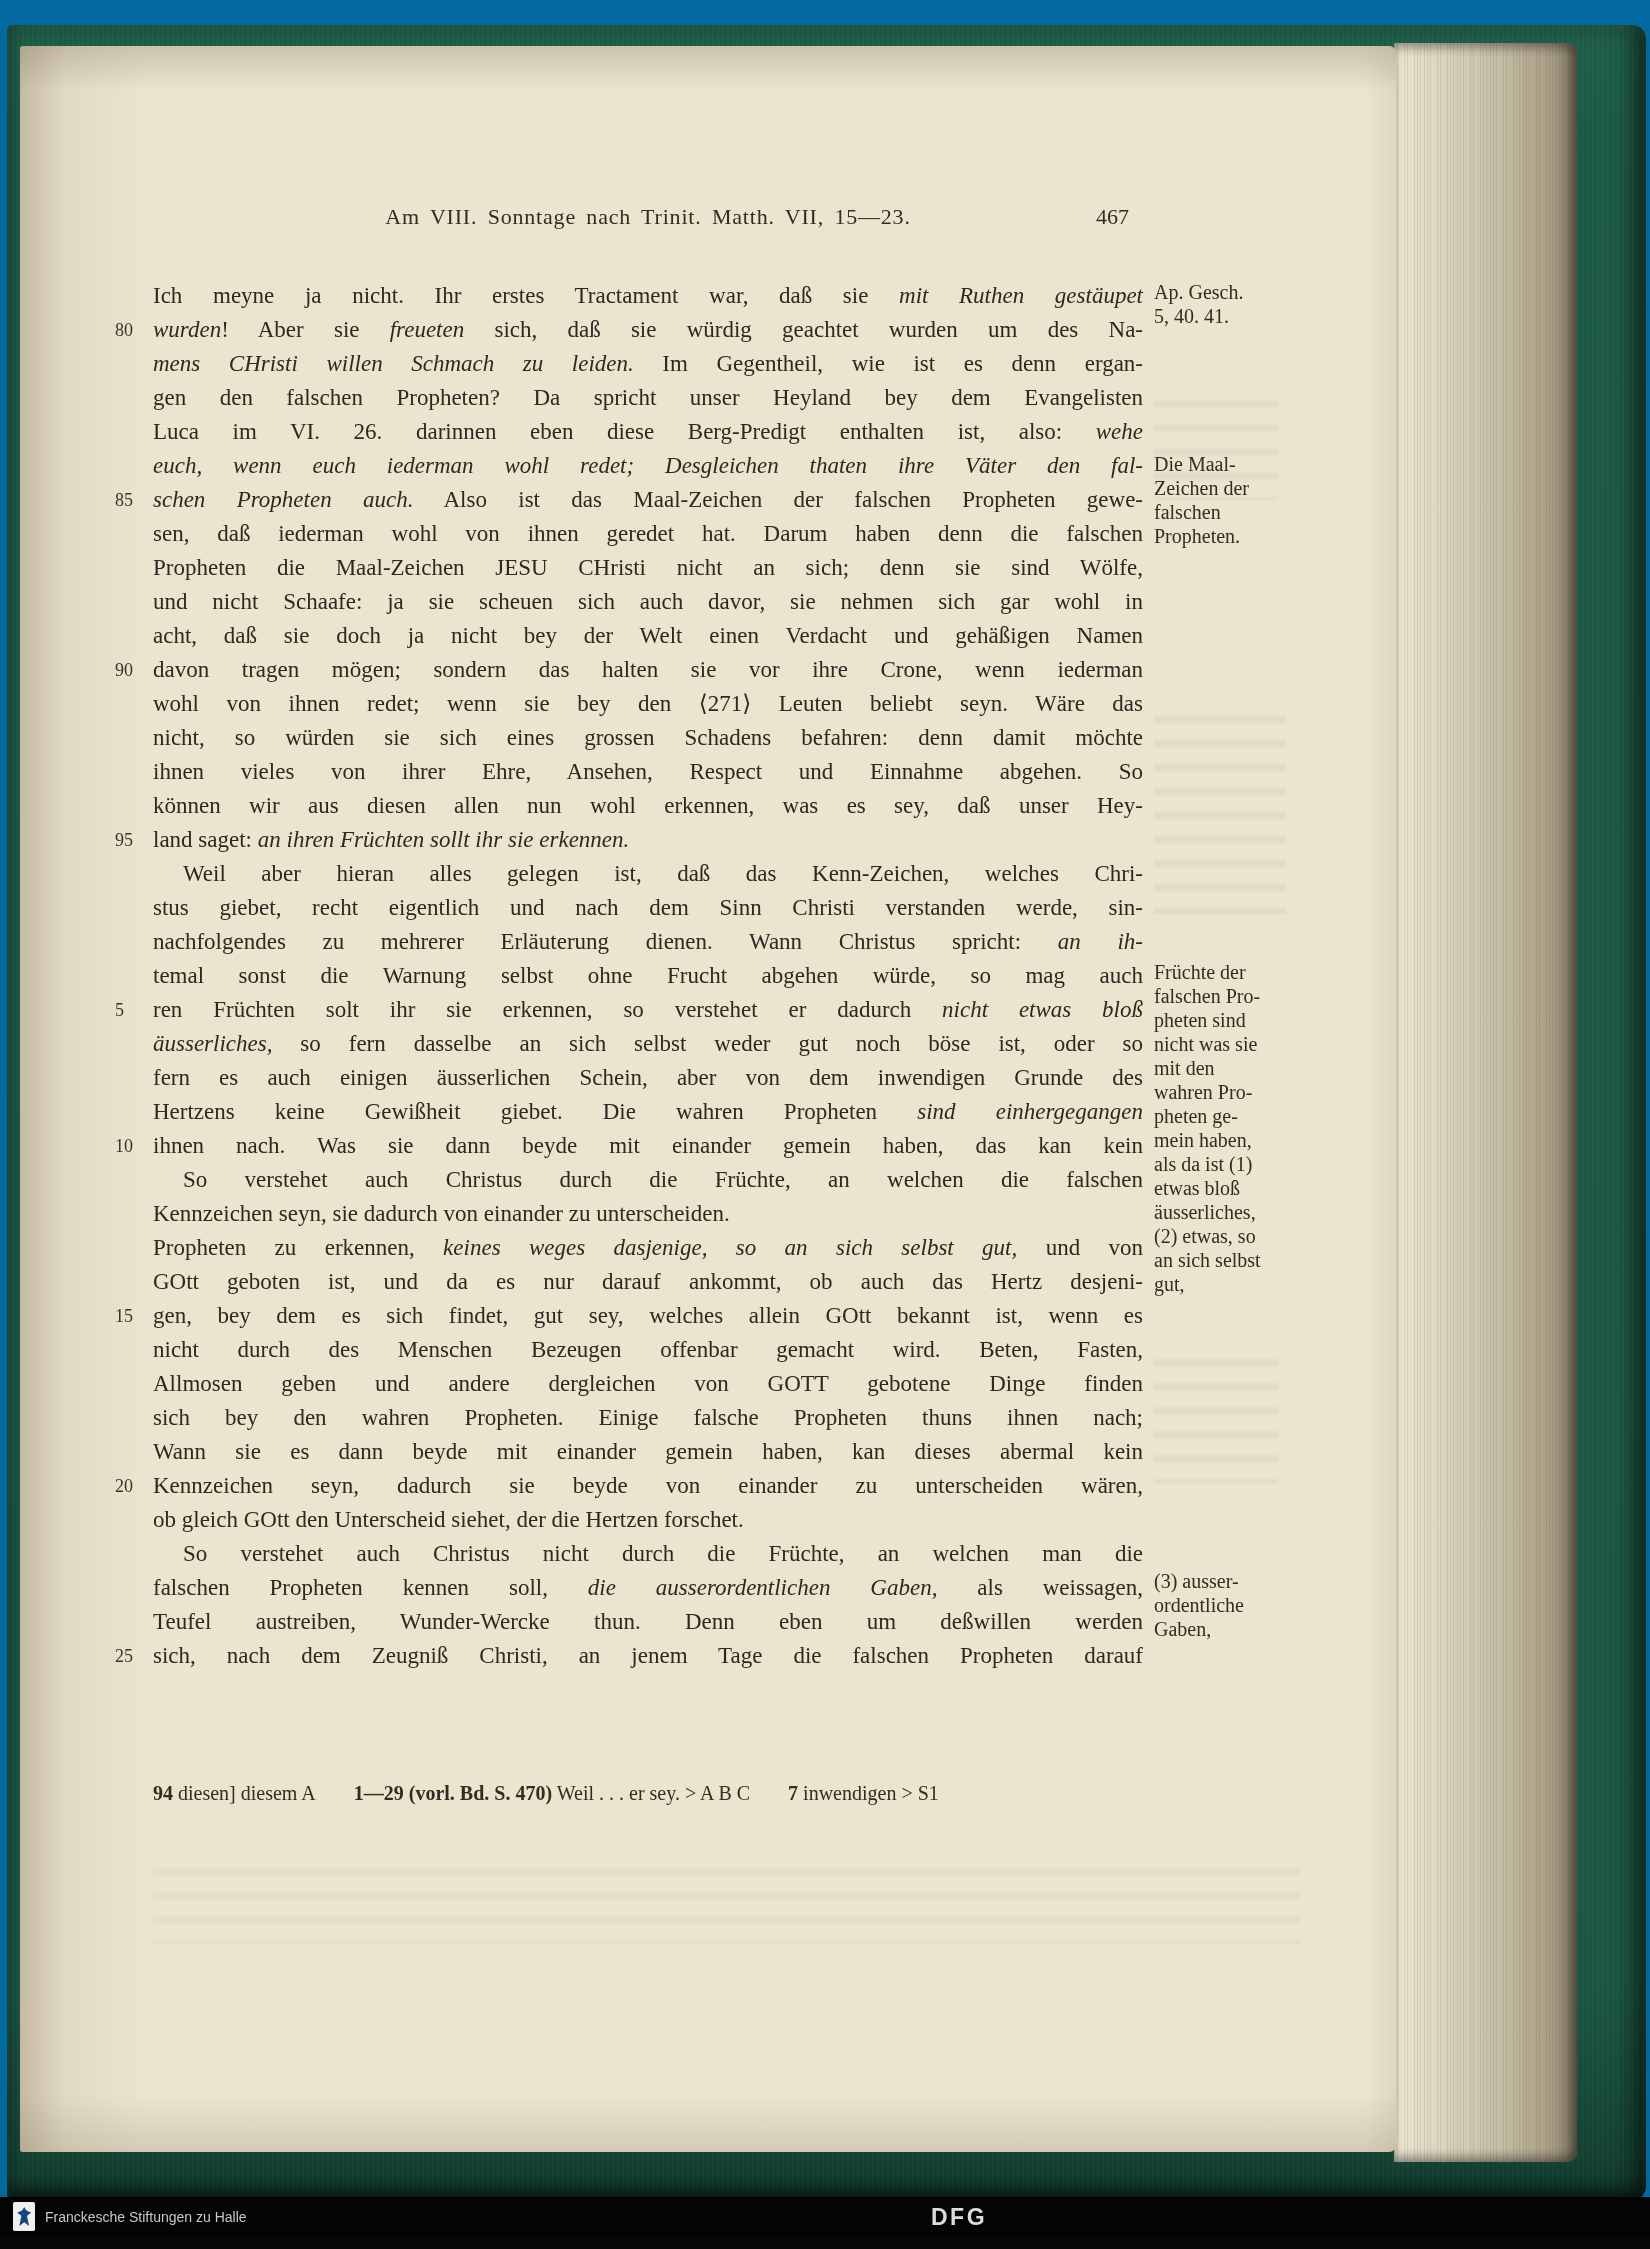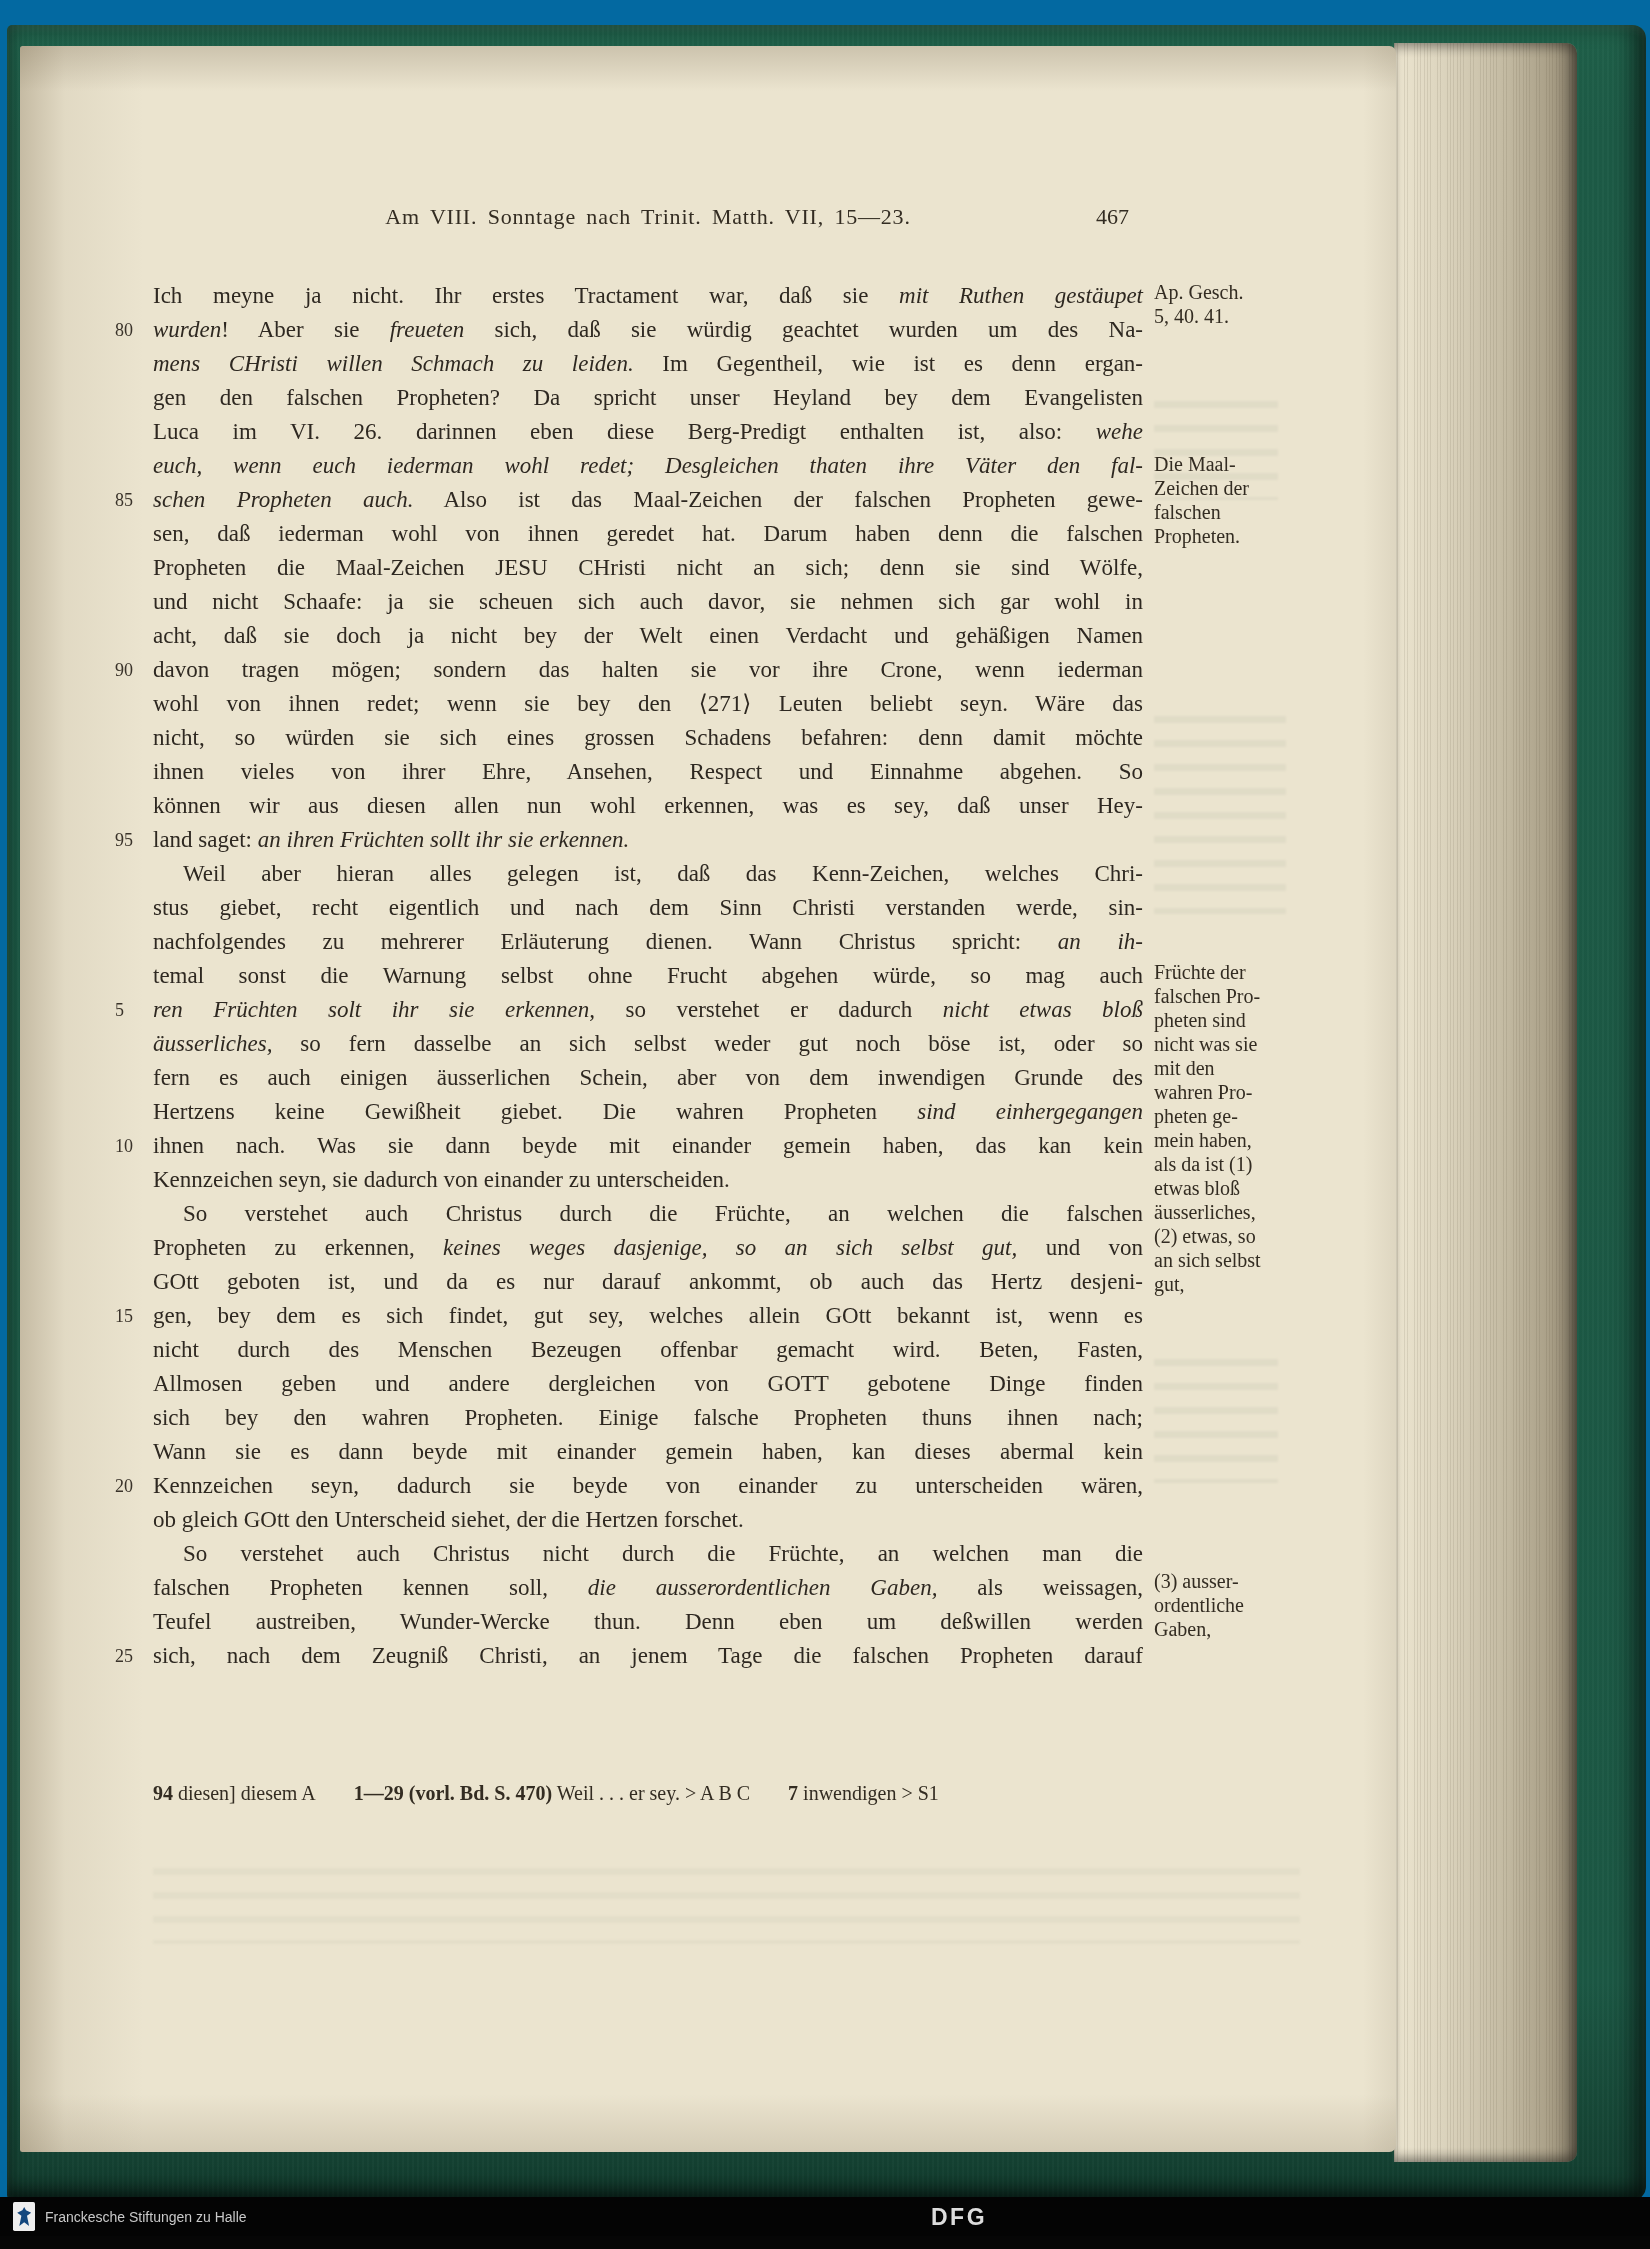--- a/index.html
+++ b/index.html
@@ -111,27 +111,27 @@
         <div class="text-line"><span class="line-num">90</span>davon tragen mögen; sondern das halten sie vor ihre Crone, wenn iederman</div>
         <div class="text-line">wohl von ihnen redet; wenn sie bey den ⟨271⟩ Leuten beliebt seyn. Wäre das</div>
         <div class="text-line">nicht, so würden sie sich eines grossen Schadens befahren: denn damit möchte</div>
         <div class="text-line">ihnen vieles von ihrer Ehre, Ansehen, Respect und Einnahme abgehen. So</div>
         <div class="text-line">können wir aus diesen allen nun wohl erkennen, was es sey, daß unser Hey-</div>
         <div class="text-line last"><span class="line-num">95</span>land saget: <span style="font-style: italic;">an ihren Früchten sollt ihr sie erkennen.</span></div>
         <div class="text-line ind">Weil aber hieran alles gelegen ist, daß das Kenn-Zeichen, welches Chri-</div>
         <div class="text-line">stus giebet, recht eigentlich und nach dem Sinn Christi verstanden werde, sin-</div>
         <div class="text-line">nachfolgendes zu mehrerer Erläuterung dienen. Wann Christus spricht: <span style="font-style: italic;">an ih-</span></div>
         <div class="text-line">temal sonst die Warnung selbst ohne Frucht abgehen würde, so mag auch</div>
-        <div class="text-line"><span class="line-num">5</span><span style="font-style: italic;">ren Früchten solt ihr sie erkennen,</span> so verstehet er dadurch <span style="font-style: italic;">nicht etwas bloß</span></div>
+        <div class="text-line"><span class="line-num">5</span><span style="">ren Früchten solt ihr sie erkennen,</span> so verstehet er dadurch <span style="font-style: italic;">nicht etwas bloß</span></div>
         <div class="text-line"><span style="font-style: italic;">äusserliches,</span> so fern dasselbe an sich selbst weder gut noch böse ist, oder so</div>
         <div class="text-line">fern es auch einigen äusserlichen Schein, aber von dem inwendigen Grunde des</div>
         <div class="text-line">Hertzens keine Gewißheit giebet. Die wahren Propheten <span style="font-style: italic;">sind einhergegangen</span></div>
         <div class="text-line"><span class="line-num">10</span>ihnen nach. Was sie dann beyde mit einander gemein haben, das kan kein</div>
+        <div class="text-line ind">So verstehet auch Christus durch die Früchte, an welchen die falschen</div>
         <div class="text-line last">Kennzeichen seyn, sie dadurch von einander zu unterscheiden.</div>
-        <div class="text-line ind">So verstehet auch Christus durch die Früchte, an welchen die falschen</div>
         <div class="text-line">Propheten zu erkennen, <span style="font-style: italic;">keines weges dasjenige, so an sich selbst gut,</span> und von</div>
         <div class="text-line">GOtt geboten ist, und da es nur darauf ankommt, ob auch das Hertz desjeni-</div>
         <div class="text-line"><span class="line-num">15</span>gen, bey dem es sich findet, gut sey, welches allein GOtt bekannt ist, wenn es</div>
         <div class="text-line">nicht durch des Menschen Bezeugen offenbar gemacht wird. Beten, Fasten,</div>
         <div class="text-line">Allmosen geben und andere dergleichen von GOTT gebotene Dinge finden</div>
         <div class="text-line">sich bey den wahren Propheten. Einige falsche Propheten thuns ihnen nach;</div>
         <div class="text-line">Wann sie es dann beyde mit einander gemein haben, kan dieses abermal kein</div>
         <div class="text-line"><span class="line-num">20</span>Kennzeichen seyn, dadurch sie beyde von einander zu unterscheiden wären,</div>
         <div class="text-line last">ob gleich GOtt den Unterscheid siehet, der die Hertzen forschet.</div>
         <div class="text-line ind">So verstehet auch Christus nicht durch die Früchte, an welchen man die</div>

